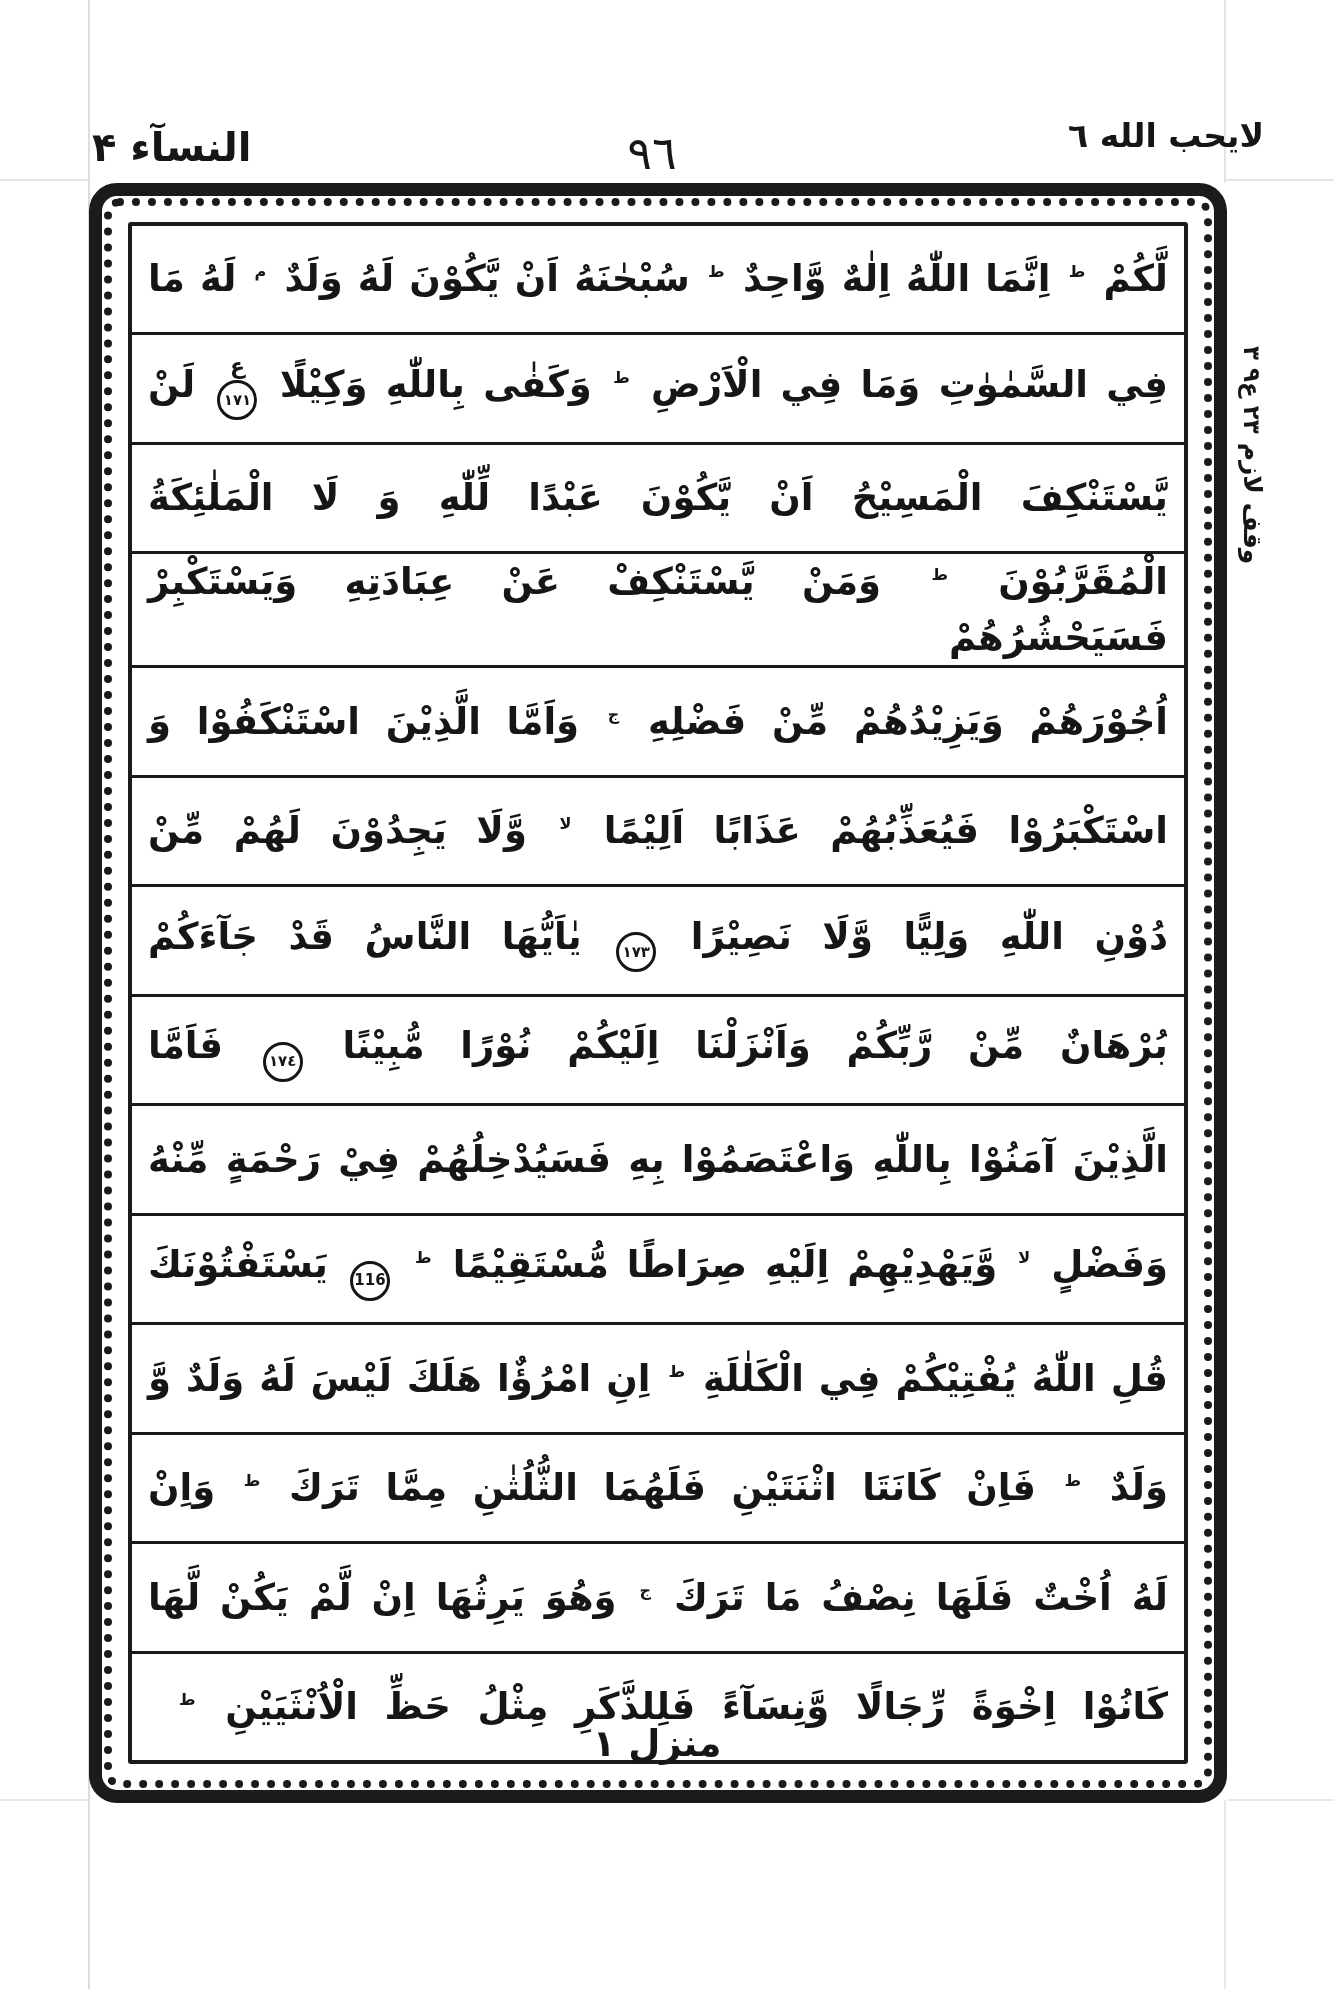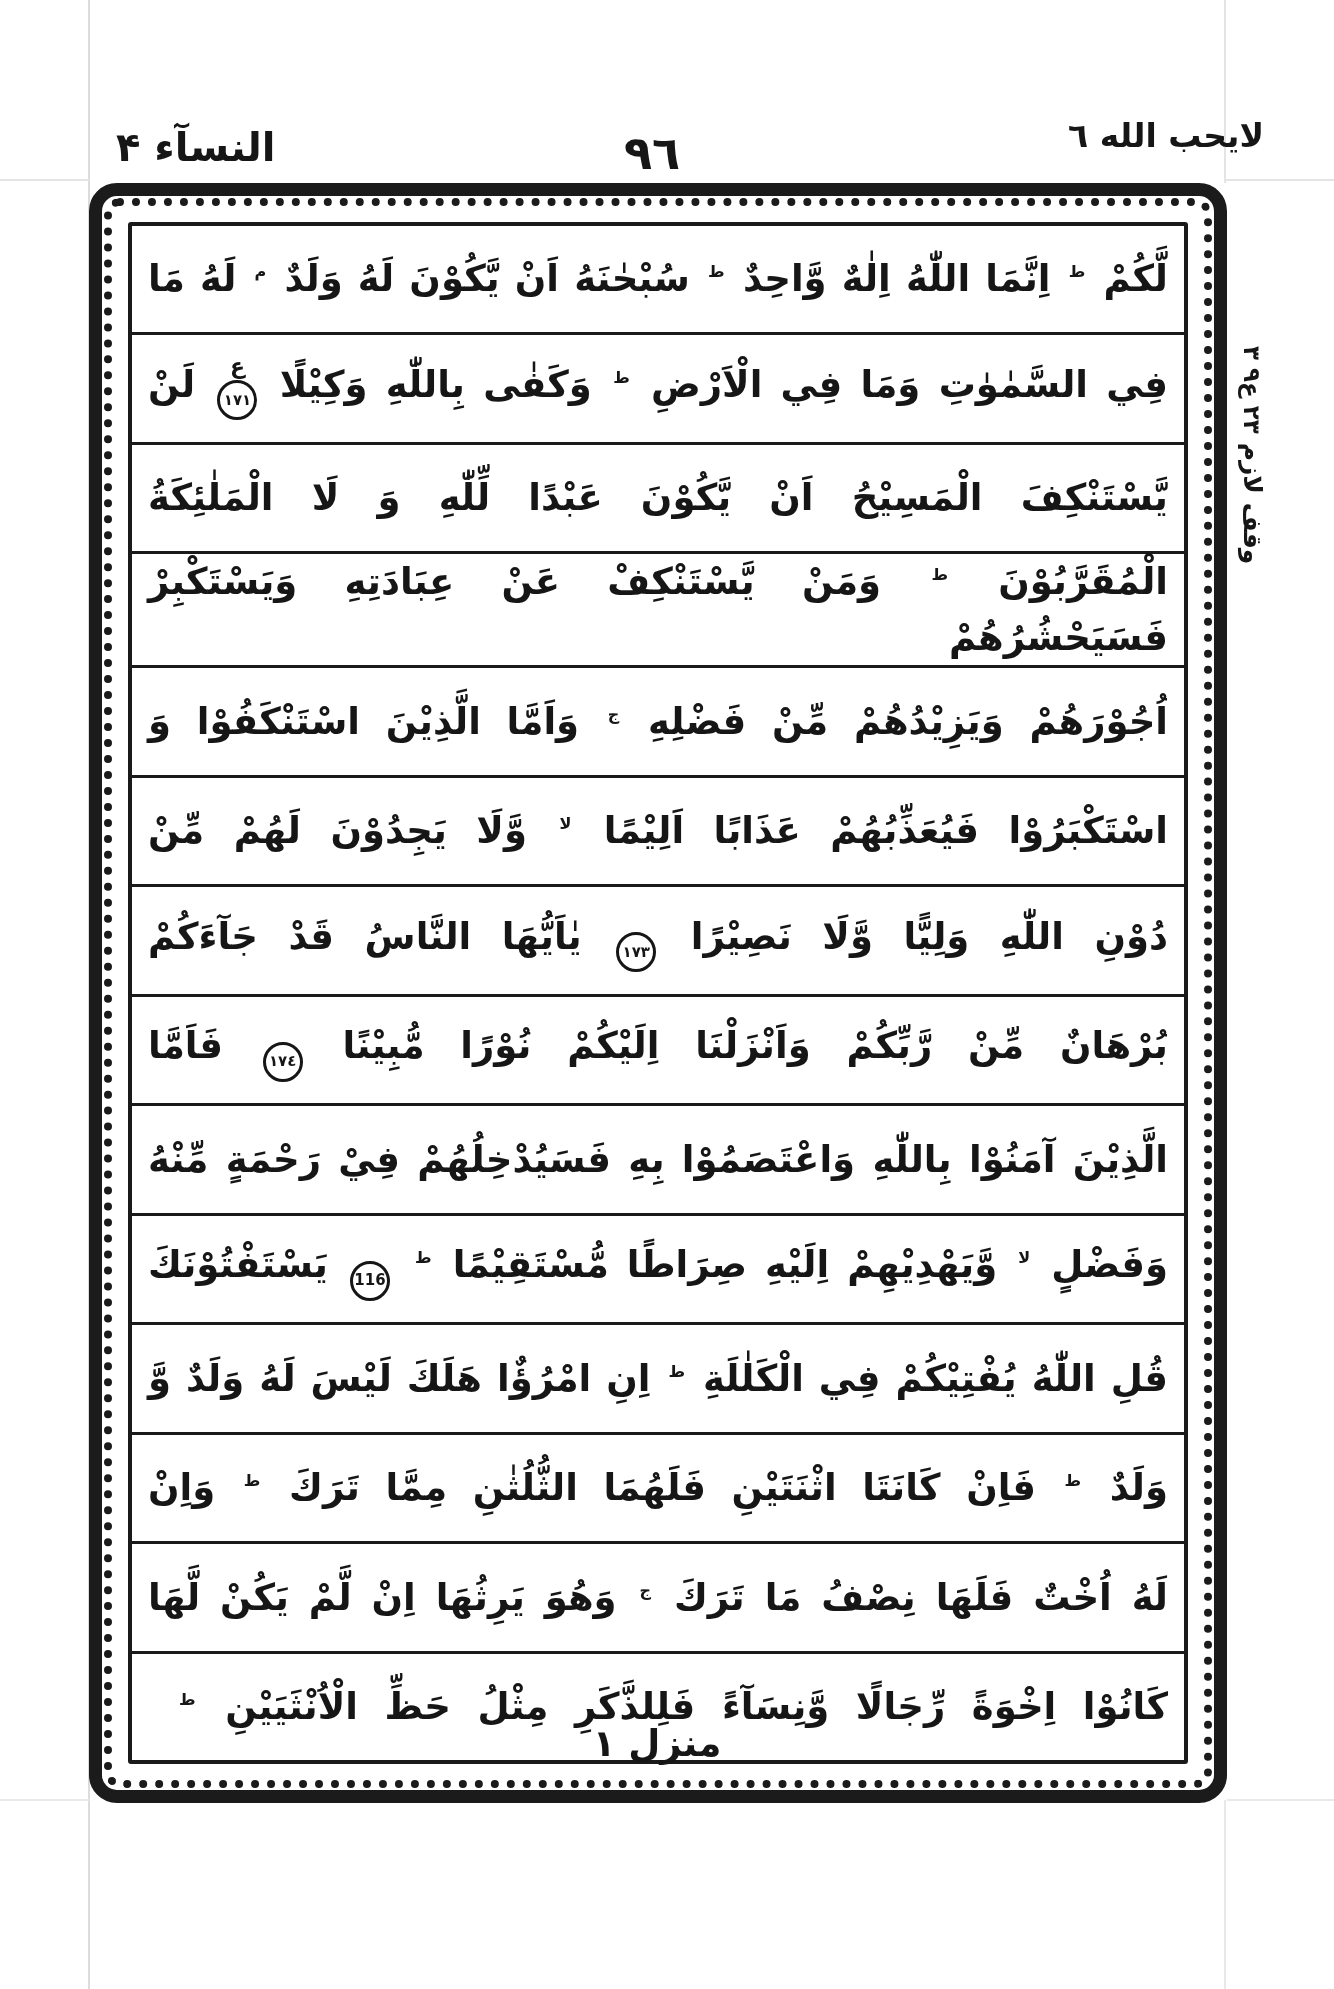--- a/index.html
+++ b/index.html
@@ -15,22 +15,22 @@
   .scanline{position:absolute;background:#dcdcdc;}
   .scan-v-left{left:88px;top:0;width:2px;height:1989px;}
   .scan-v-right-top{left:1224px;top:0;width:2px;height:183px;background:#e4e4e4;}
   .scan-v-right-bottom{left:1224px;top:1800px;width:2px;height:189px;background:#e8e8e8;}
   .scan-h-top-left{left:0;top:179px;width:89px;height:2px;background:#e4e4e4;}
   .scan-h-top-right{left:1225px;top:179px;width:109px;height:2px;background:#e4e4e4;}
   .scan-h-bottom-left{left:0;top:1799px;width:89px;height:2px;background:#e8e8e8;}
   .scan-h-bottom-right{left:1227px;top:1799px;width:107px;height:2px;background:#e8e8e8;}
 
   
-  .hdr-surah{position:absolute;left:116px;top:124px;font-size:40px;font-weight:bold;direction:rtl;}
-  .hdr-page{position:absolute;left:652px;top:126px;transform:translateX(-50%);font-size:46px;font-weight:bold;}
+  .hdr-surah{position:absolute;left:92px;top:124px;font-size:40px;font-weight:bold;direction:rtl;}
+  .hdr-page{position:absolute;left:652px;top:126px;transform:translateX(-50%);font-size:46px;font-weight:normal;}
   .hdr-juz{position:absolute;right:70px;top:116px;font-size:33px;font-weight:bold;direction:rtl;}
 
   
   .frame{
     position:absolute;left:89px;top:183px;width:1138px;height:1620px;
     border:13px solid #1b1b1b;border-radius:28px;box-sizing:border-box;
     background:#ffffff;
   }
   .bead{
     position:absolute;inset:2px;

